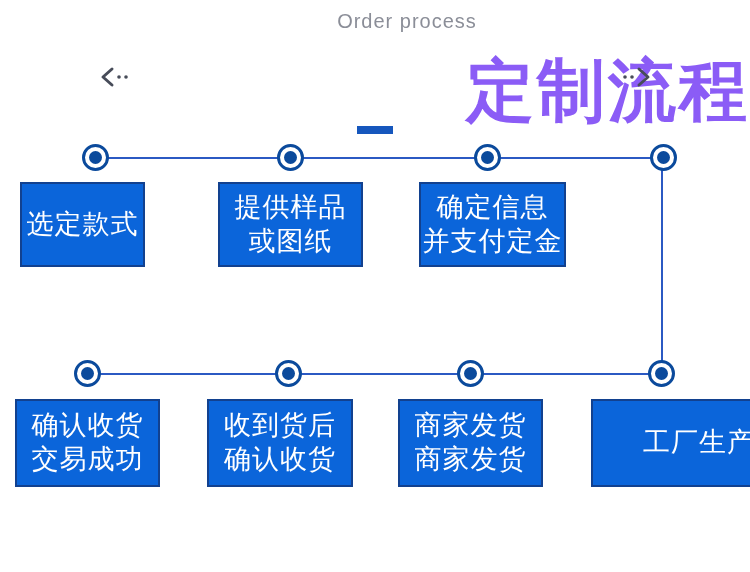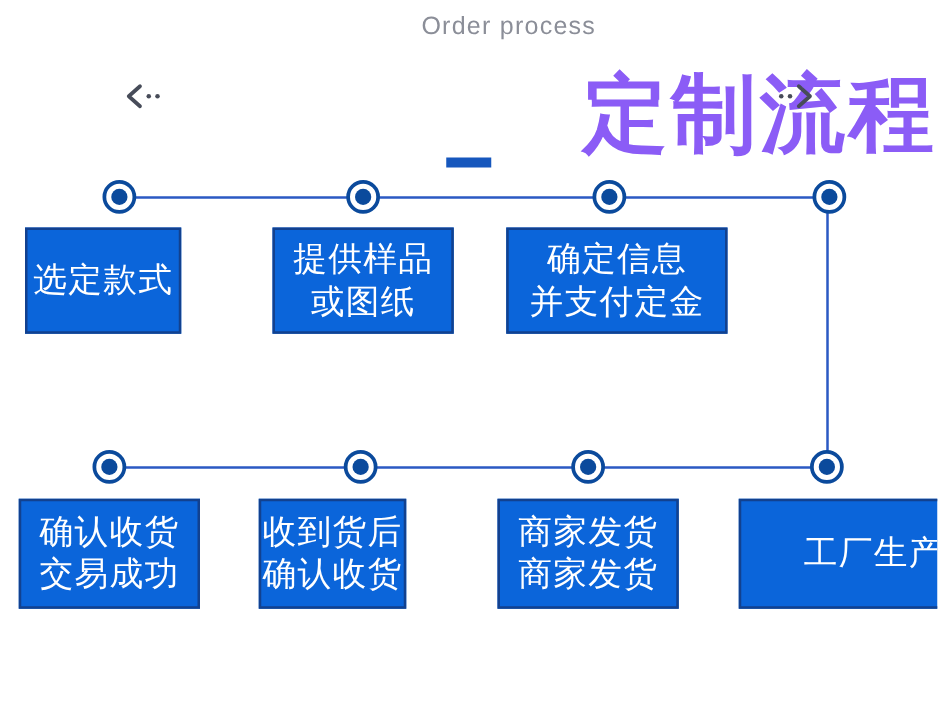--- a/index.html
+++ b/index.html
@@ -119,30 +119,30 @@
     </div>
 
   <div class="step-box row-top" style="left:20px;width:125px;">
     <span>选定款式</span>
     <span></span>
   </div>
   <div class="step-box row-top" style="left:218px;width:145px;">
     <span>提供样品</span>
     <span>或图纸</span>
   </div>
-  <div class="step-box row-top" style="left:405px;width:177px;">
+  <div class="step-box row-top" style="left:419px;width:147px;">
     <span>确定信息</span>
     <span>并支付定金</span>
   </div>
 
   <div class="step-box row-bottom" style="left:15px;width:145px;">
     <span>确认收货</span>
     <span>交易成功</span>
   </div>
-  <div class="step-box row-bottom" style="left:207px;width:118px;text-align:center;">
+  <div class="step-box row-bottom" style="left:207px;width:146px;text-align:center;">
     <span>收到货后</span>
     <span>确认收货</span>
   </div>
   <div class="step-box row-bottom" style="left:398px;width:145px;">
     <span>商家发货</span>
     <span>商家发货</span>
   </div>
   <div class="step-box row-bottom" style="left:591px;width:176px;padding-left:40px;">
     <span>工厂生产</span>
     <span></span>

